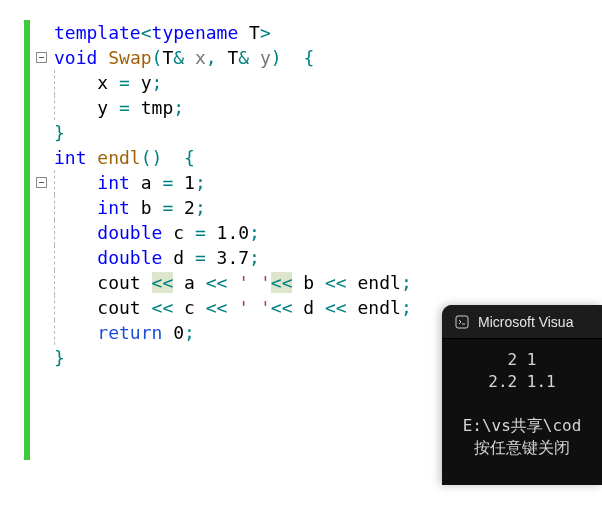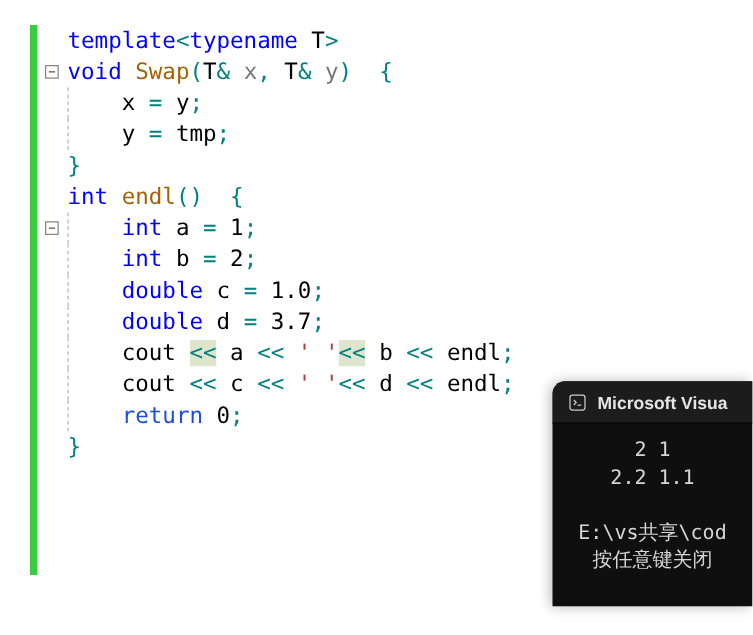--- a/index.html
+++ b/index.html
@@ -85,21 +85,20 @@
   .console-title {
     height: 34px;
     background: #1c1c1c;
     display: flex;
     align-items: center;
     padding-left: 12px;
     color: #e5e5e5;
     font-size: 14px;
     font-family: "Segoe UI", sans-serif;
     border-bottom: 1px solid #000;
-    font-weight: bold;
   }
   .console-title .ic {
     width: 16px;
     height: 16px;
     margin-right: 8px;
     display: flex;
     align-items: center;
     justify-content: center;
   }
   .console-body {

